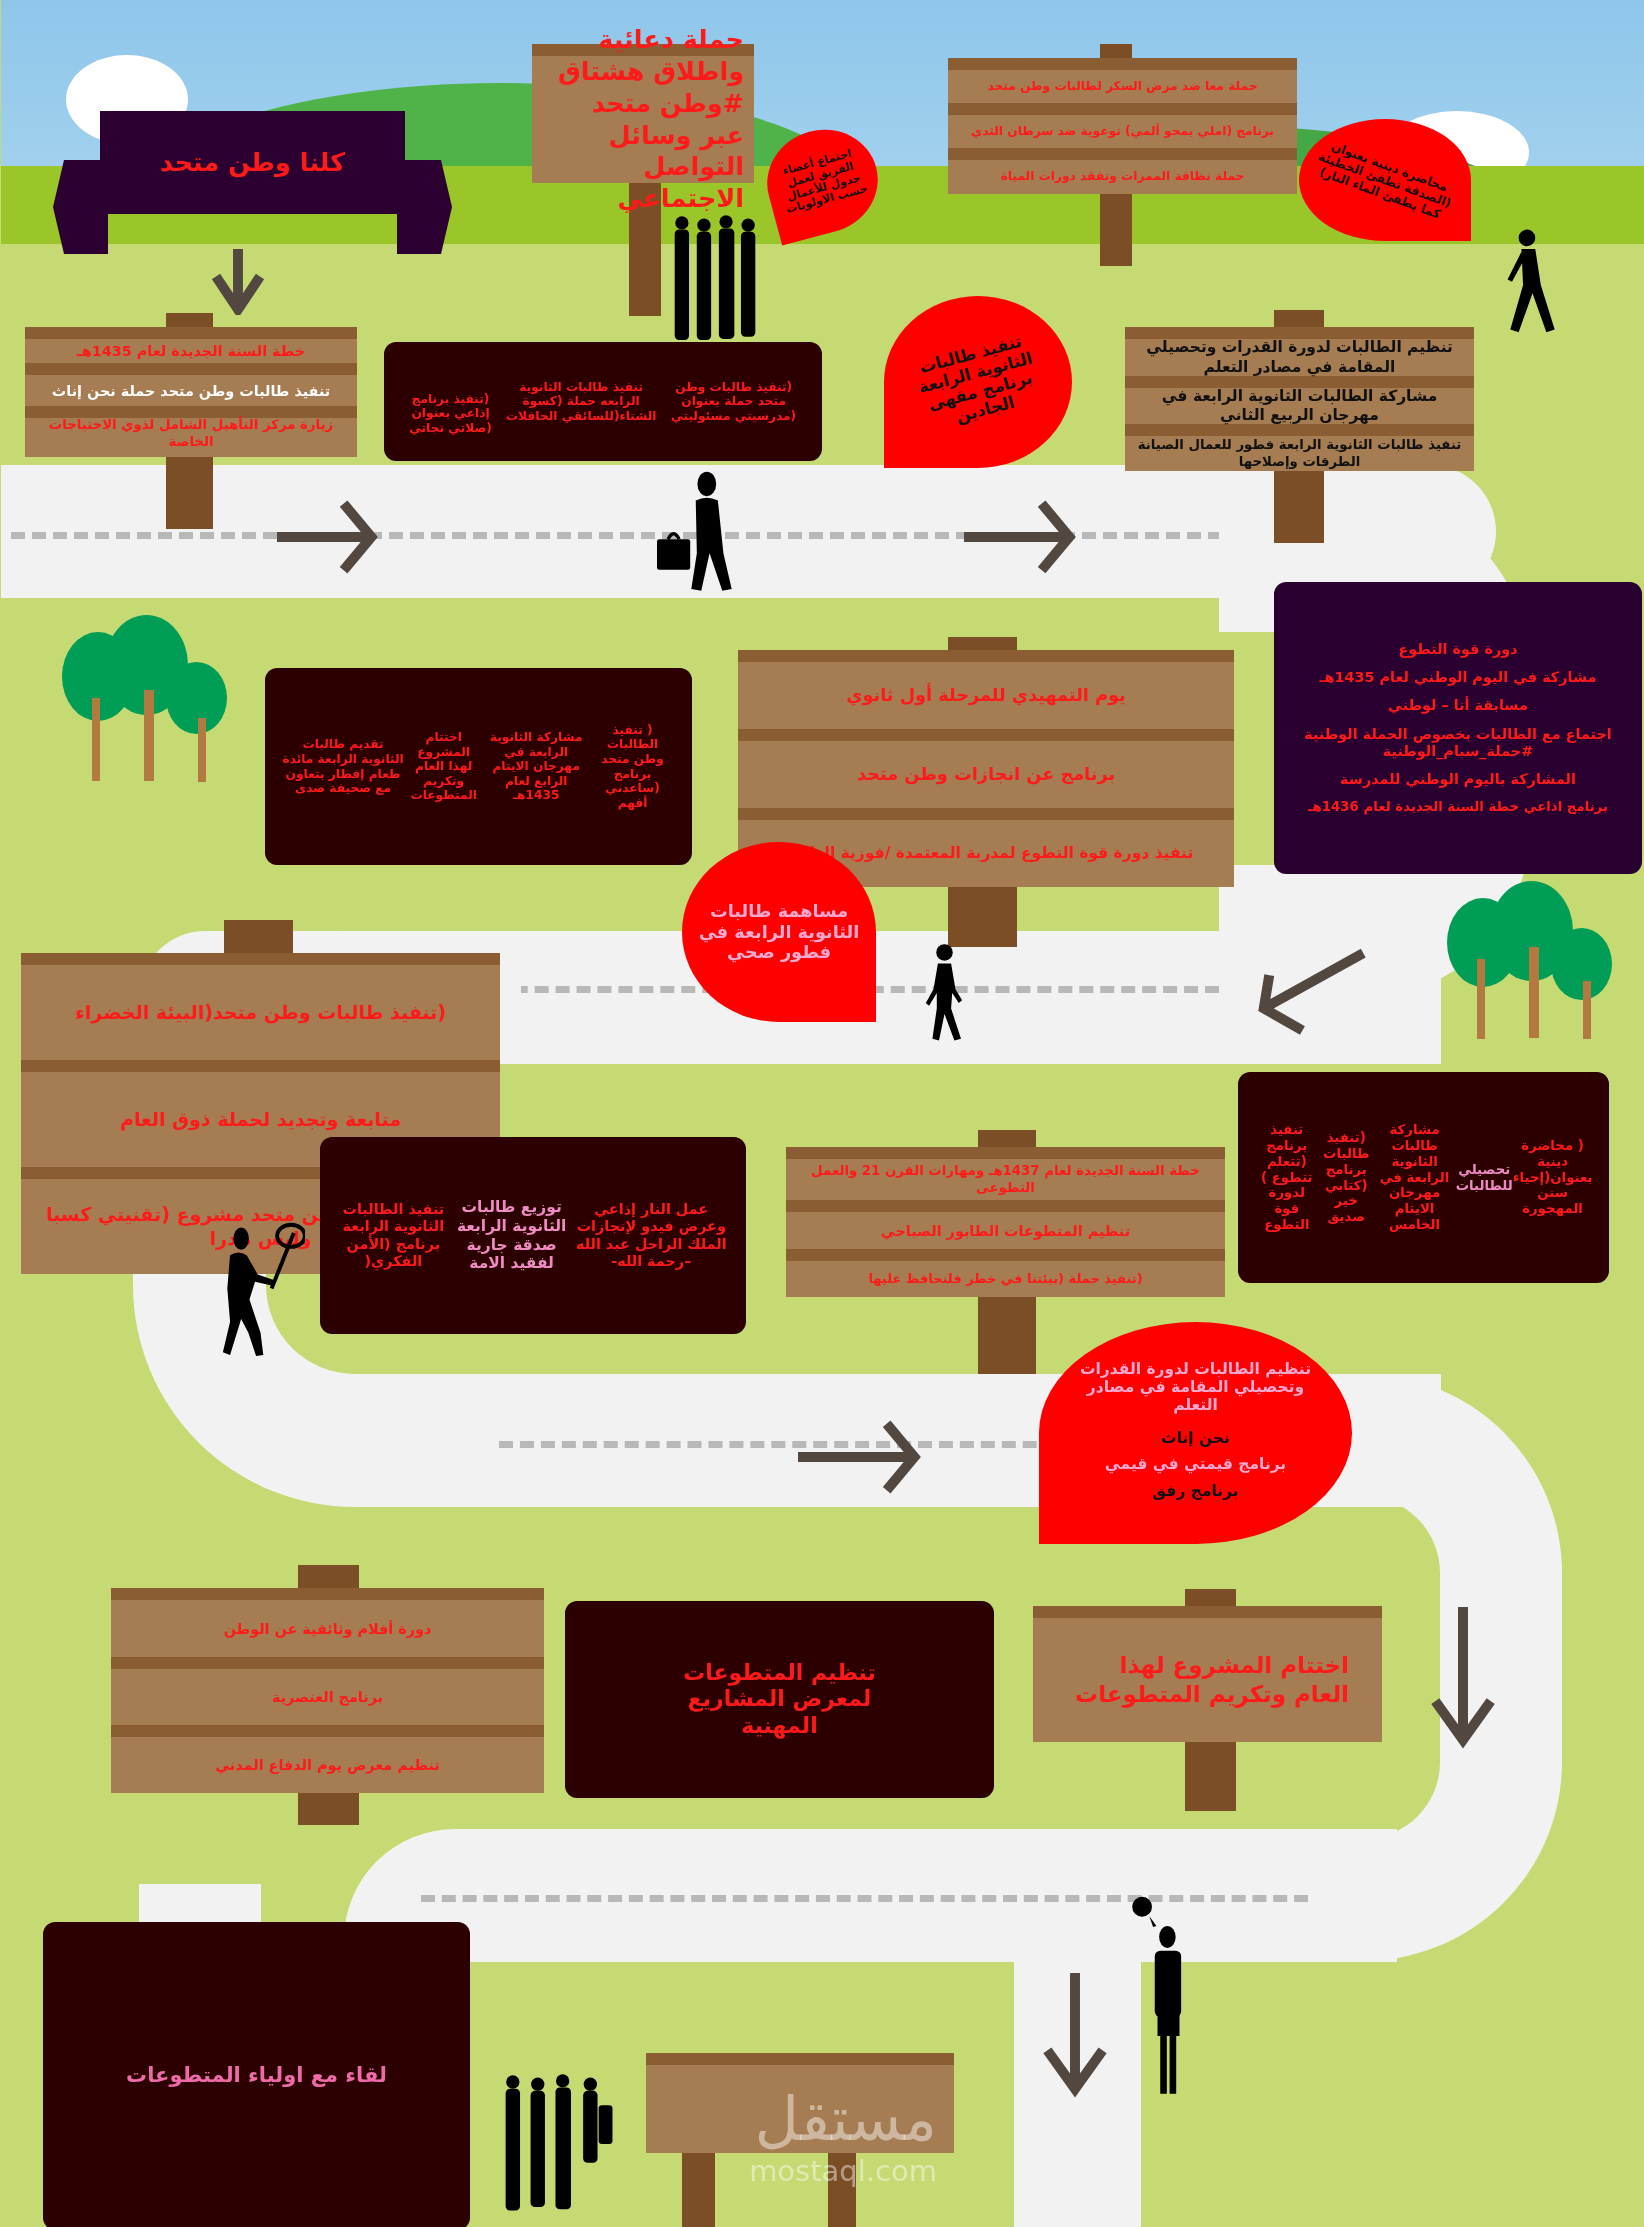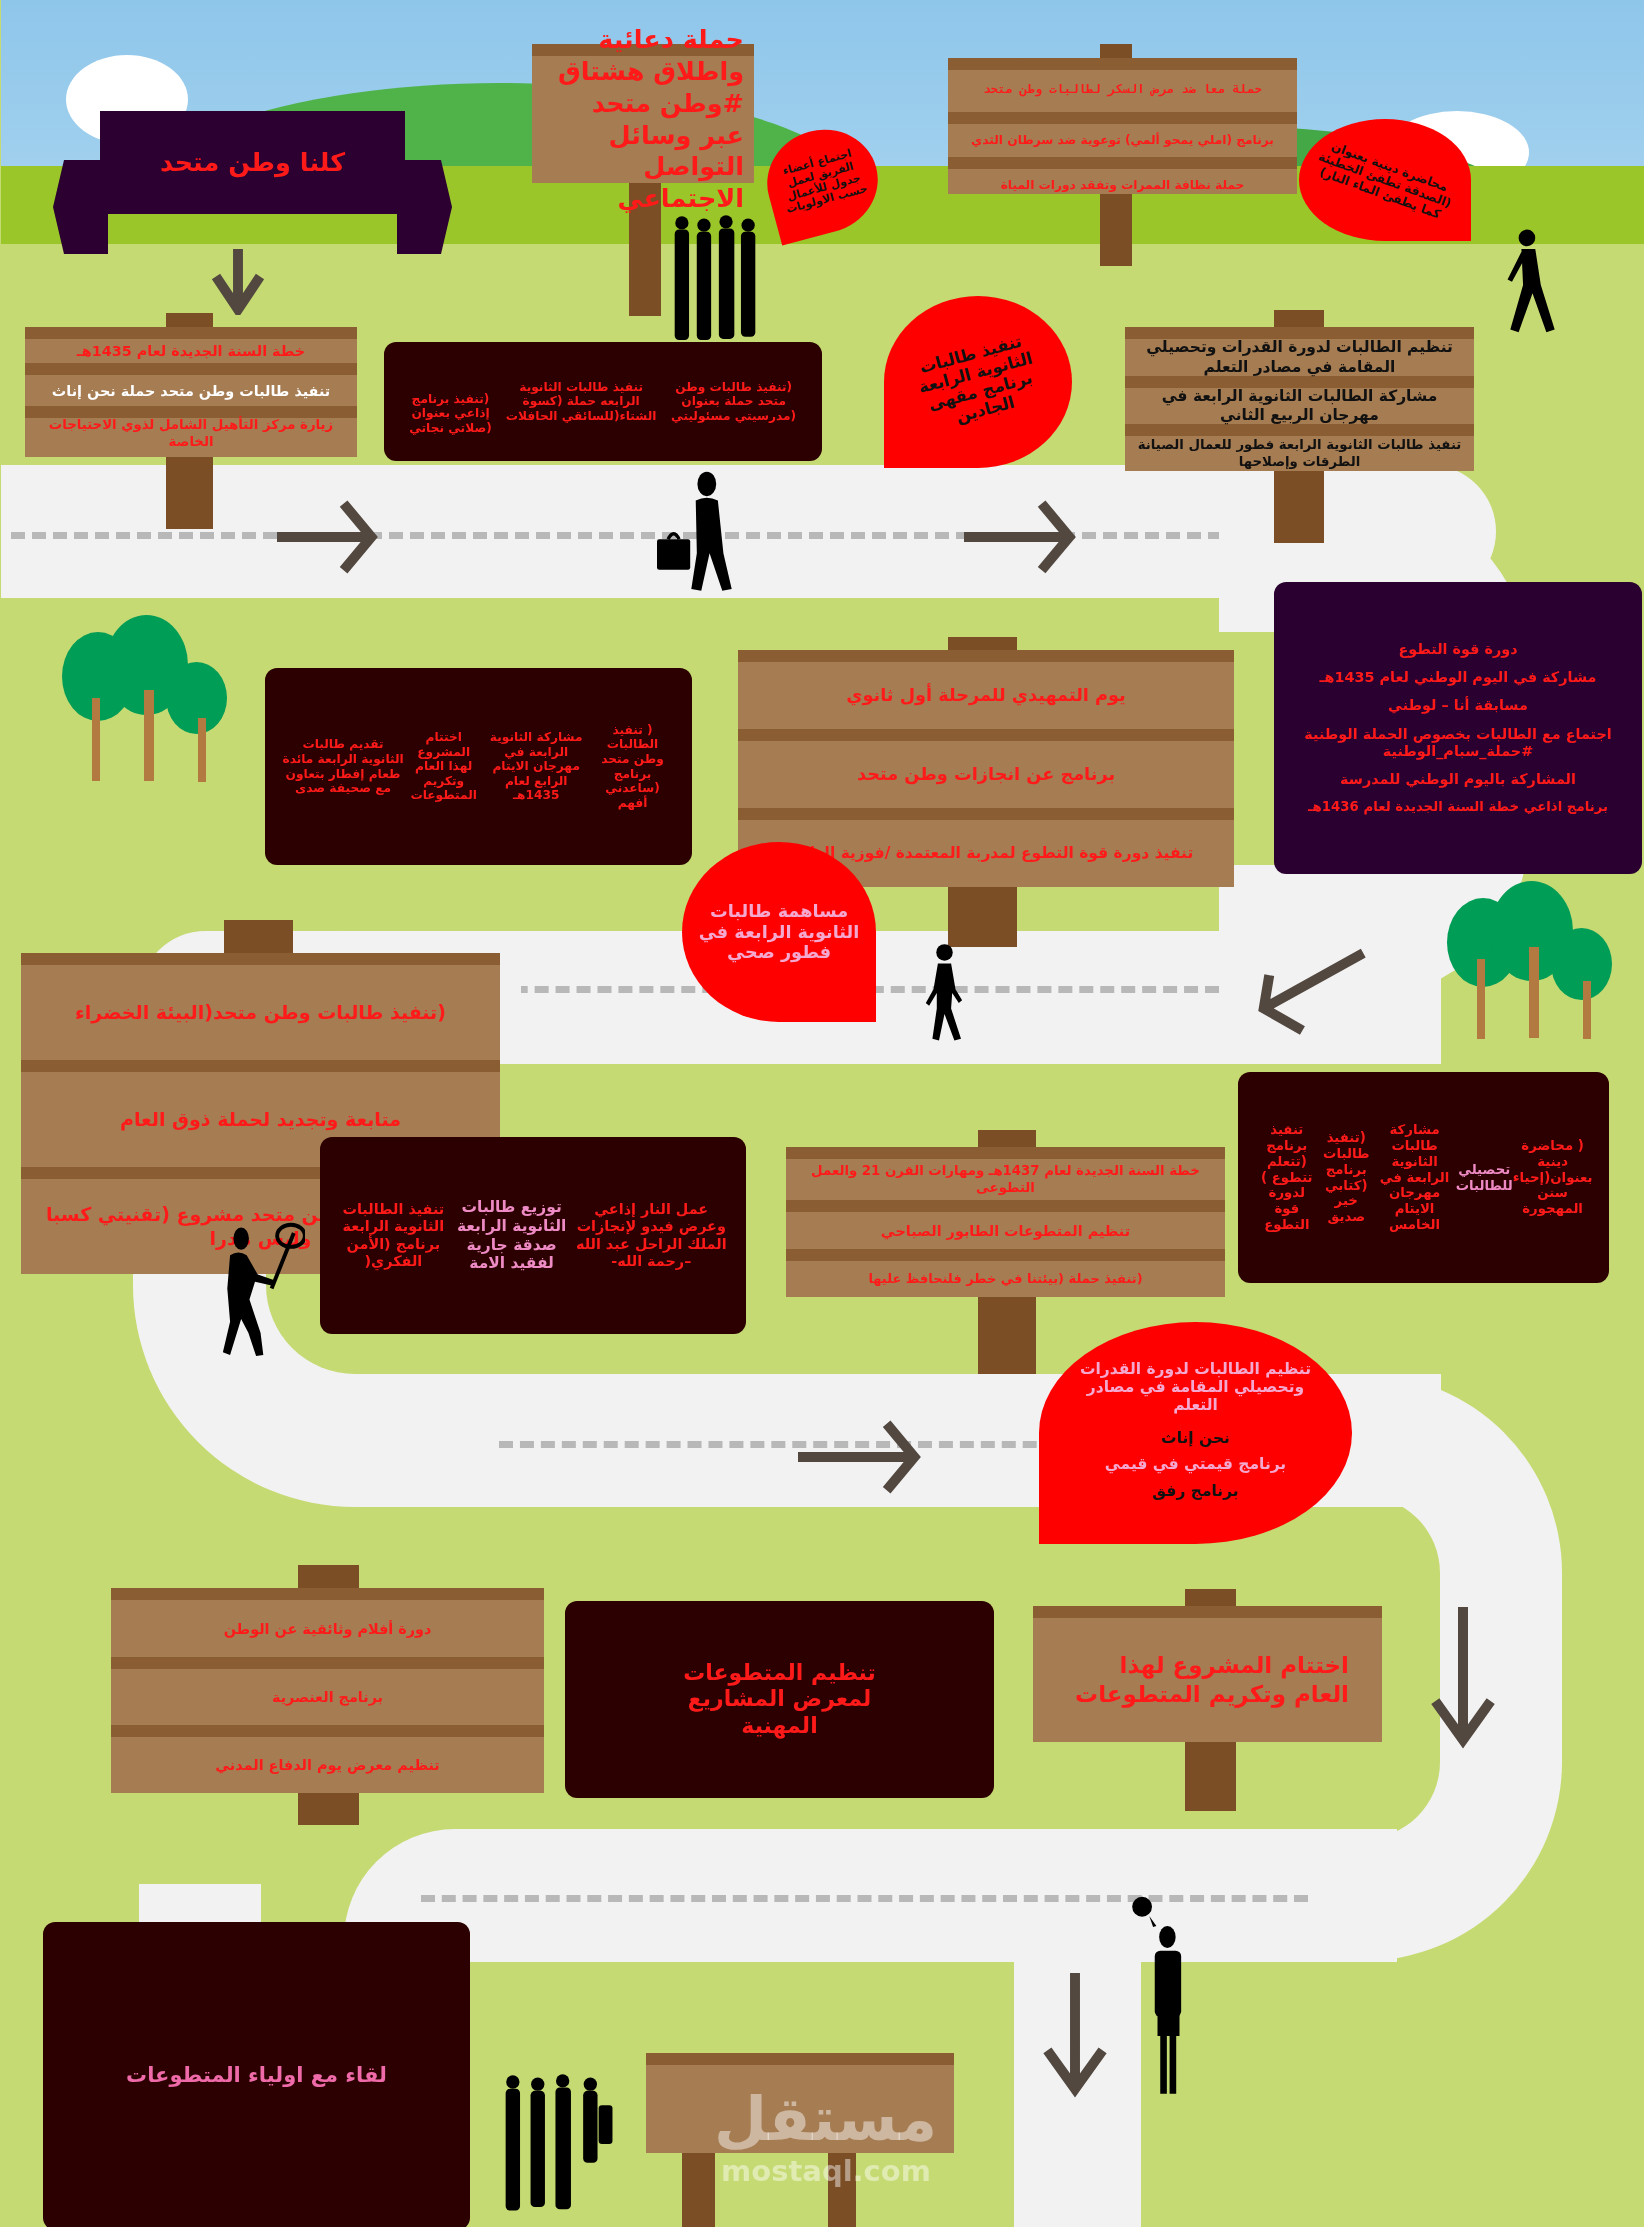--- a/index.html
+++ b/index.html
@@ -22,21 +22,21 @@
   .purple-box{background:#2a0030;border-radius:12.2px;display:flex;flex-direction:column;align-items:center;justify-content:center;text-align:center;box-sizing:border-box;padding:11px 16.6px;}
   .box-line{font-weight:bold;color:#ff1a1a;margin:5.5px 0;line-height:1.2;}
   .box-line.pink{color:#ee8ac4;}
   .bubble{background:#ff0000;display:flex;flex-direction:column;align-items:center;justify-content:center;text-align:center;box-sizing:border-box;}
   .bubble-line{font-weight:bold;line-height:1.15;}
   .arrow{stroke:#524840;stroke-width:18;fill:none;}
   .tree-top{background:#009d57;border-radius:50%;}
   .trunk{background:#b27a40;}
   .banner{background:#2c0030;display:flex;align-items:center;justify-content:center;}
   .person{fill:#000;}
-  .watermark{color:rgba(255,255,255,0.45);font-weight:bold;text-align:center;}
+  .watermark{color:rgba(255,255,255,0.45);font-weight:normal;text-align:right;}
 </style>
 </head>
 <body>
 
 <div class="abs sky"></div>
 <div class="abs cloud" style="left:66px;top:55px;width:122px;height:89px;"></div>
 <div class="abs cloud" style="left:1385px;top:111px;width:144px;height:83px;"></div>
 <div class="abs hill" style="left:111px;top:83px;width:776px;height:277px;"></div>
 <div class="abs hill" style="left:942px;top:127px;width:610px;height:233px;background:#43a845;"></div>
 <div class="abs grass-top" style="top:166px;height:89px;"></div>
@@ -121,21 +121,21 @@
       <rect x="52" y="34" width="26" height="196" rx="8"></rect>
       <circle cx="105" cy="16" r="12"></circle>
       <rect x="92" y="28" width="28" height="200" rx="8"></rect>
       <circle cx="145" cy="22" r="12"></circle>
       <rect x="132" y="34" width="26" height="190" rx="8"></rect>
     </g>
 </svg>
 
 <div class="abs post" style="left:1100px;top:44px;width:32px;height:222px;"></div>
 <div class="abs" style="left:948px;top:58px;width:349px;height:136px;background:#a67c52;">
-  <div class="plank" style="height:54px;font-family:Liberation Mono, monospace;">
+  <div class="plank" style="height:45px;">
       <span class="sign-text" style="font-size:12.2px;">حملة معا ضد مرض السكر لطالبات وطن متحد</span>
     </div>
   <div class="plank" style="height:45px;">
       <span class="sign-text" style="font-size:12.2px;">برنامج (املي يمحو ألمي) توعوية ضد سرطان الثدي</span>
     </div>
   <div class="plank" style="height:45px;">
       <span class="sign-text" style="font-size:12.2px;">حملة نظافة الممرات وتفقد دورات المياة</span>
     </div>
 </div>
 

